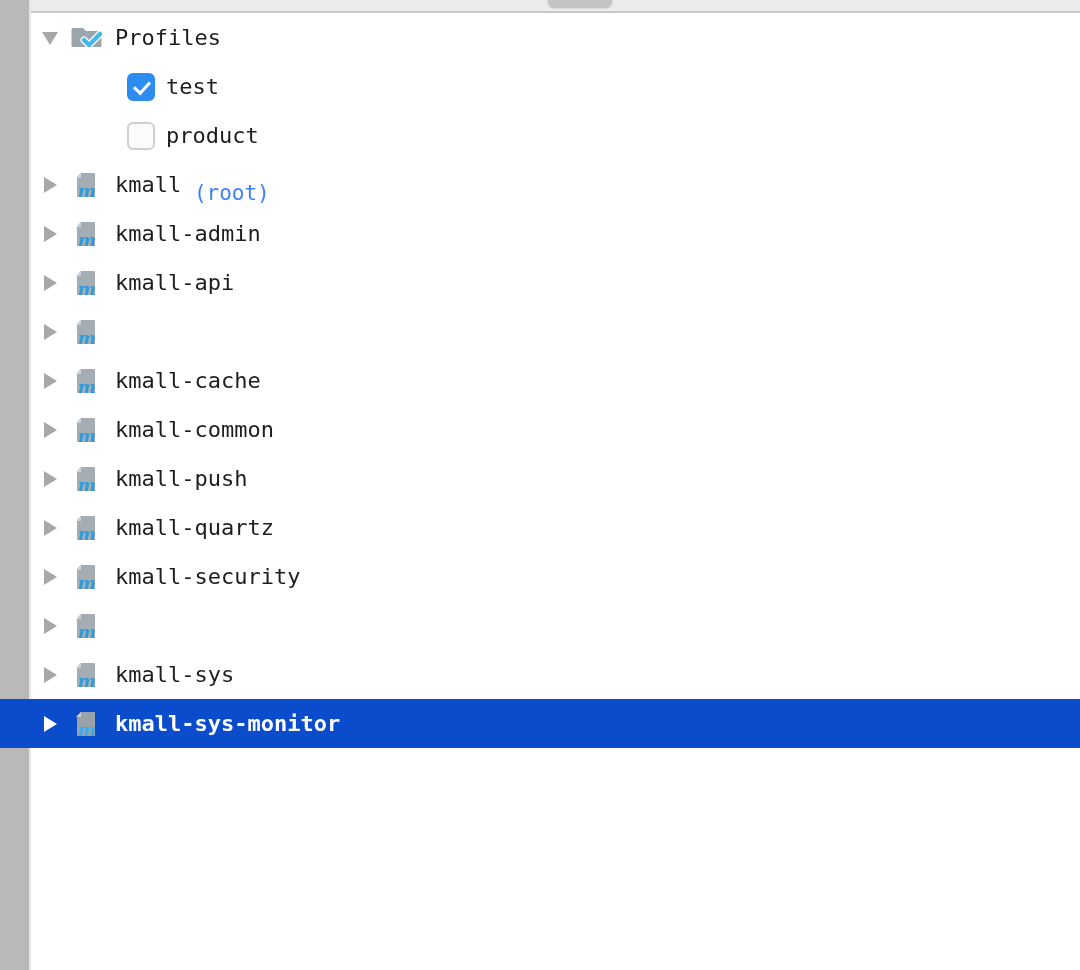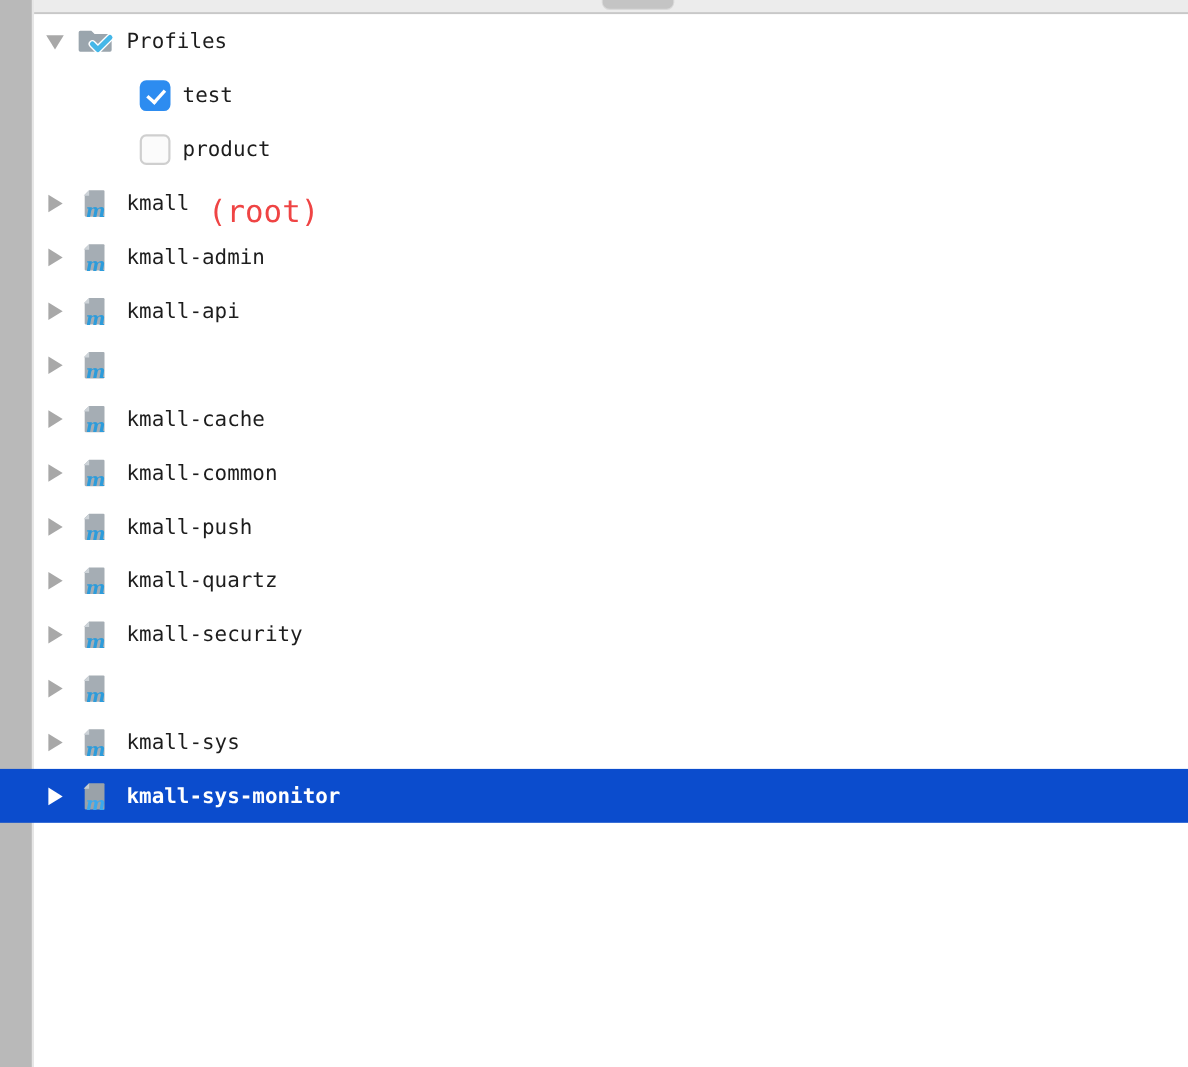--- a/index.html
+++ b/index.html
@@ -158,32 +158,32 @@
     left: 8px;
     top: 3px;
     width: 7px;
     height: 13px;
     border: solid #ffffff;
     border-width: 0 3.5px 3.5px 0;
     transform: rotate(42deg);
   }
 
   .label {
-    font-size: 19px;
+    font-size: 22px;
     line-height: 30px;
     color: #1d1d1d;
     letter-spacing: 0px;
     white-space: pre;
     margin-left: 11px;
   }
   .row.selected .label { color: #ffffff; font-weight: bold; }
 
   .label-muted {
-    color: #ef4444;
-    font-size: 28px;
+    color: #3b82f6;
+    font-size: 21px;
     white-space: pre;
     margin-top: 16px;
   }
 </style>
 </head>
 <body>
 
 <div id="tool-window">
 
   <div id="left-gutter"></div>

